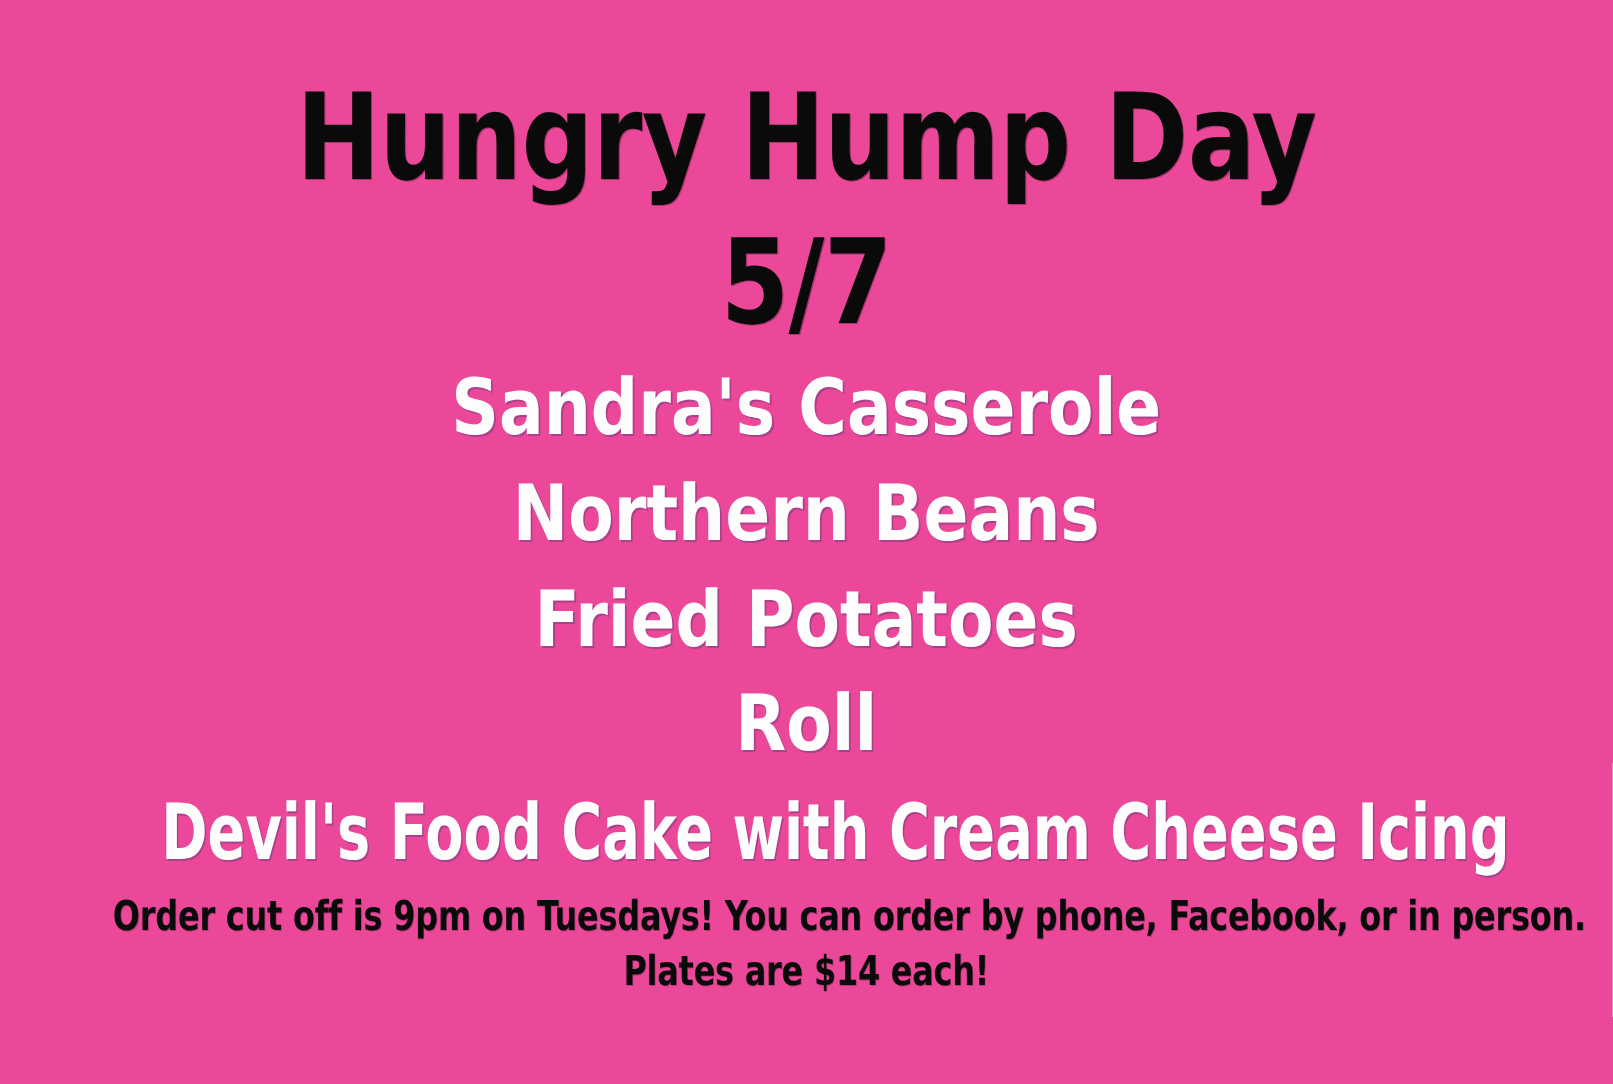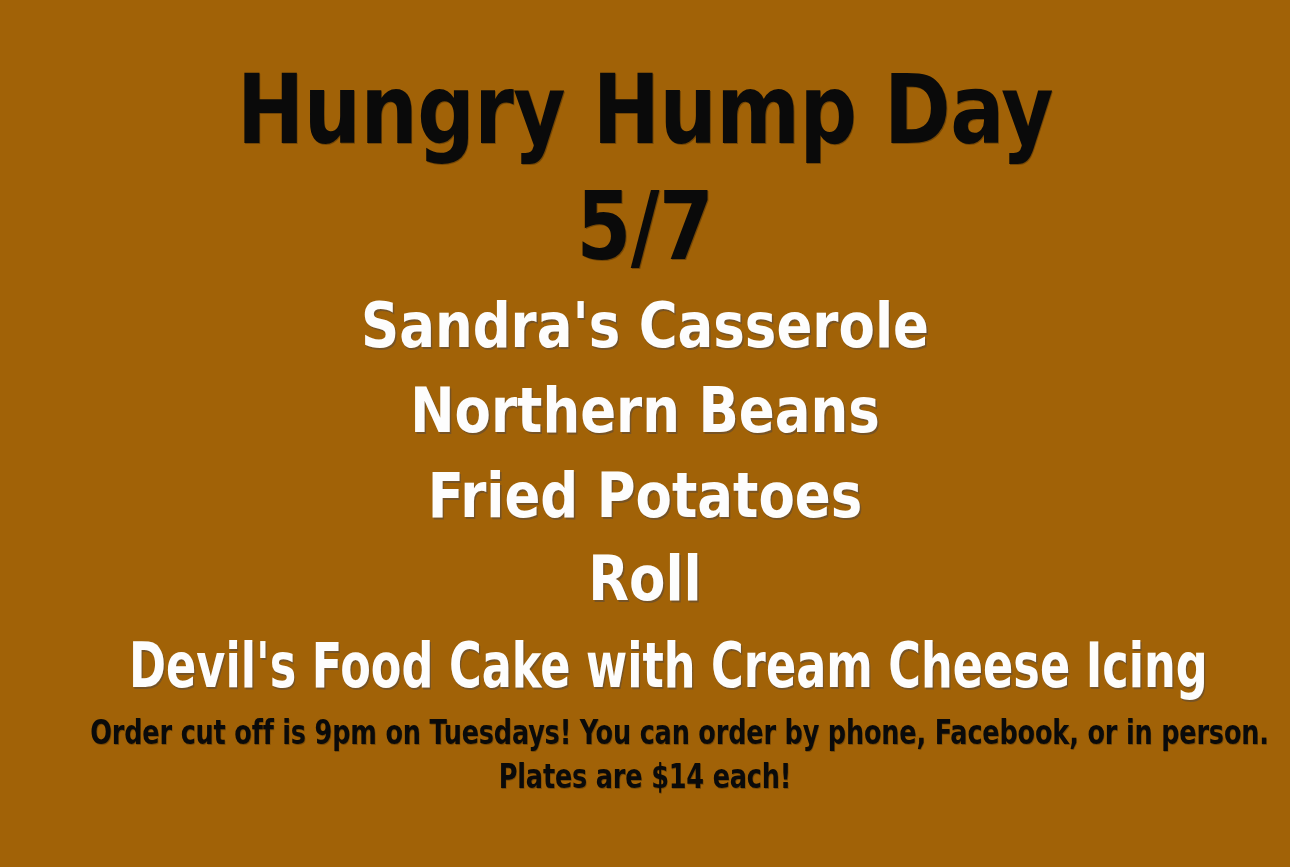--- a/index.html
+++ b/index.html
@@ -87,21 +87,21 @@
     transform: scaleX(0.86);
   }
   #note-line-1 {
     top: 760px;
     transform: scaleX(0.86);
   }
 </style>
 </head>
 <body>
 
-<div id="poster" style="background: #a16207; text-decoration: underline;">
+<div id="poster" style="background: #ec4899; text-decoration: underline;">
 
   <div class="line headline" id="title-line" style="color: rgb(10, 10, 10);">Hungry Hump Day</div>
 
   <div class="line headline" id="date-line" style="color: rgb(10, 10, 10);">5/7</div>
 
   <div class="line menu-item" id="menu-item-0" style="color: rgb(253, 253, 253);">Sandra's Casserole</div>
 
   <div class="line menu-item" id="menu-item-1" style="color: rgb(253, 253, 253);">Northern Beans</div>
 
   <div class="line menu-item" id="menu-item-2" style="color: rgb(253, 253, 253);">Fried Potatoes</div>

